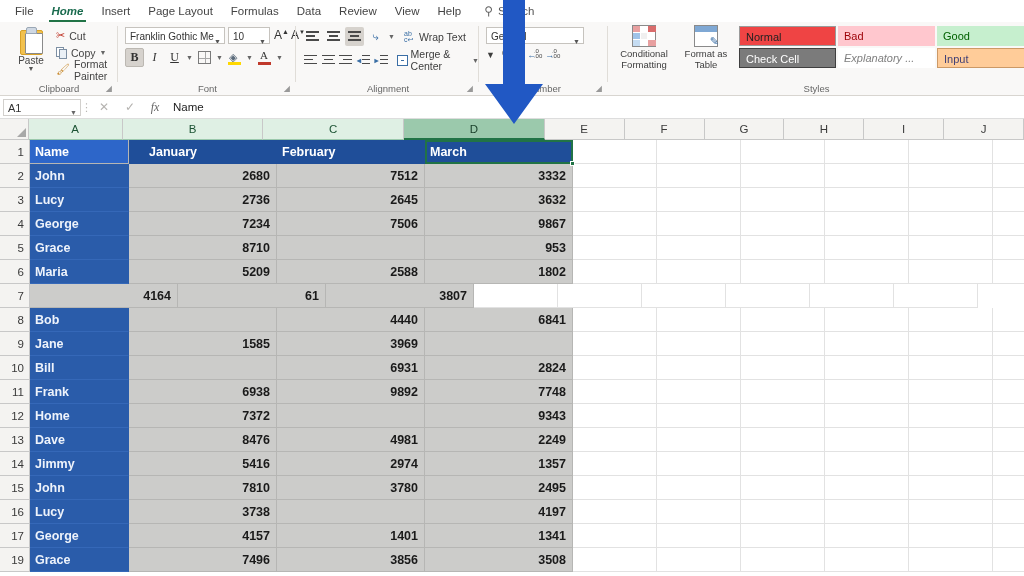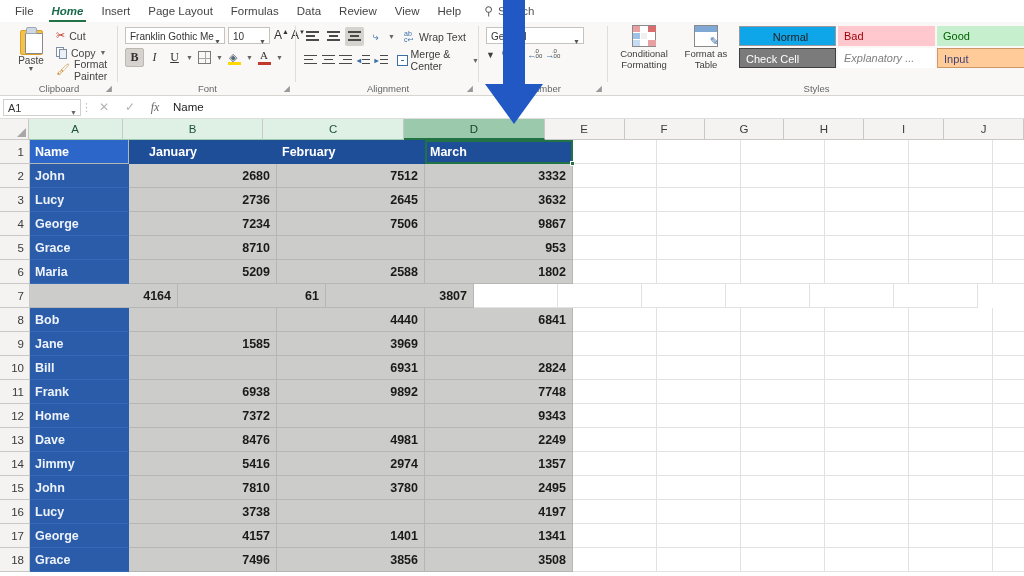--- a/index.html
+++ b/index.html
@@ -503,21 +503,21 @@
       </div>
       <div class="ft-btn">
         <div class="ft-ico">
           <span class="hdr"></span>
             <span class="pen">✎</span>
         </div>
         <div class="cf-lbl">Format as Table</div>
       </div>
       <div class="styles-gallery">
         <div class="sty-col">
-          <div class="sty" style="background:#0ea5e9;color:#222;border:1px solid #9a9a9a;text-align:center;">Normal</div>
+          <div class="sty" style="background:#ef4444;color:#222;border:1px solid #9a9a9a;">Normal</div>
           <div class="sty" style="background:#7b7b7b;color:#fff;border:1px solid #3f3f3f;">Check Cell</div>
         </div>
         <div class="sty-col">
           <div class="sty" style="background:#ffc7ce;color:#9c0006;">Bad</div>
           <div class="sty" style="background:#ffffff;color:#7f7f7f;font-style:italic;">Explanatory ...</div>
         </div>
         <div class="sty-col">
           <div class="sty" style="background:#c6efce;color:#006100;">Good</div>
           <div class="sty" style="background:#ffcc99;color:#3f3f76;border:1px solid #cc9966;">Input</div>
         </div>
@@ -768,21 +768,21 @@
           <div class="cell numcell" style="width: 148px;">1401</div>
           <div class="cell numcell" style="width: 148px;">1341</div>
           <div class="cell blank" style="width: 84px;"></div>
           <div class="cell blank" style="width: 84px;"></div>
           <div class="cell blank" style="width: 84px;"></div>
           <div class="cell blank" style="width: 84px;"></div>
           <div class="cell blank" style="width: 84px;"></div>
           <div class="cell blank" style="width: 84px;"></div>
         </div>
         <div class="row">
-          <div class="rh">18</div>
+          <div class="rh">19</div>
           <div class="cell namecell" style="width: 99px;">Grace</div>
           <div class="cell numcell" style="width: 148px;">7496</div>
           <div class="cell numcell" style="width: 148px;">3856</div>
           <div class="cell numcell" style="width: 148px;">3508</div>
           <div class="cell blank" style="width: 84px;"></div>
           <div class="cell blank" style="width: 84px;"></div>
           <div class="cell blank" style="width: 84px;"></div>
           <div class="cell blank" style="width: 84px;"></div>
           <div class="cell blank" style="width: 84px;"></div>
           <div class="cell blank" style="width: 84px;"></div>

